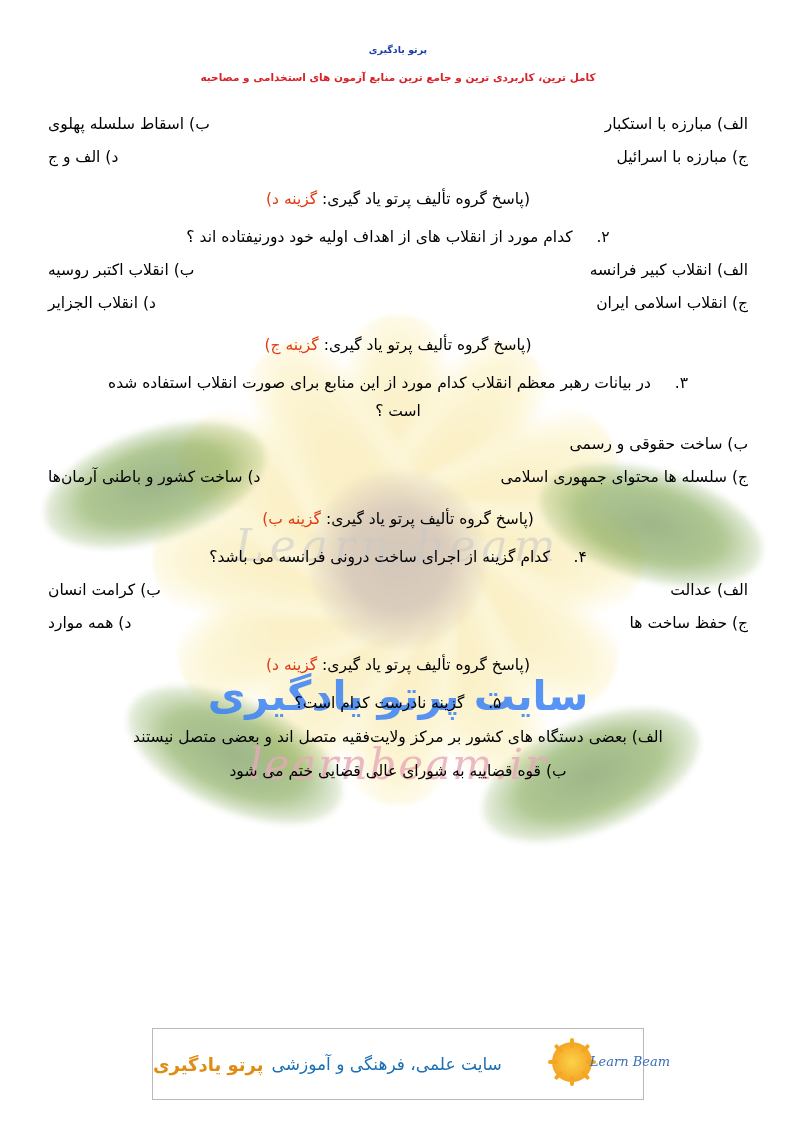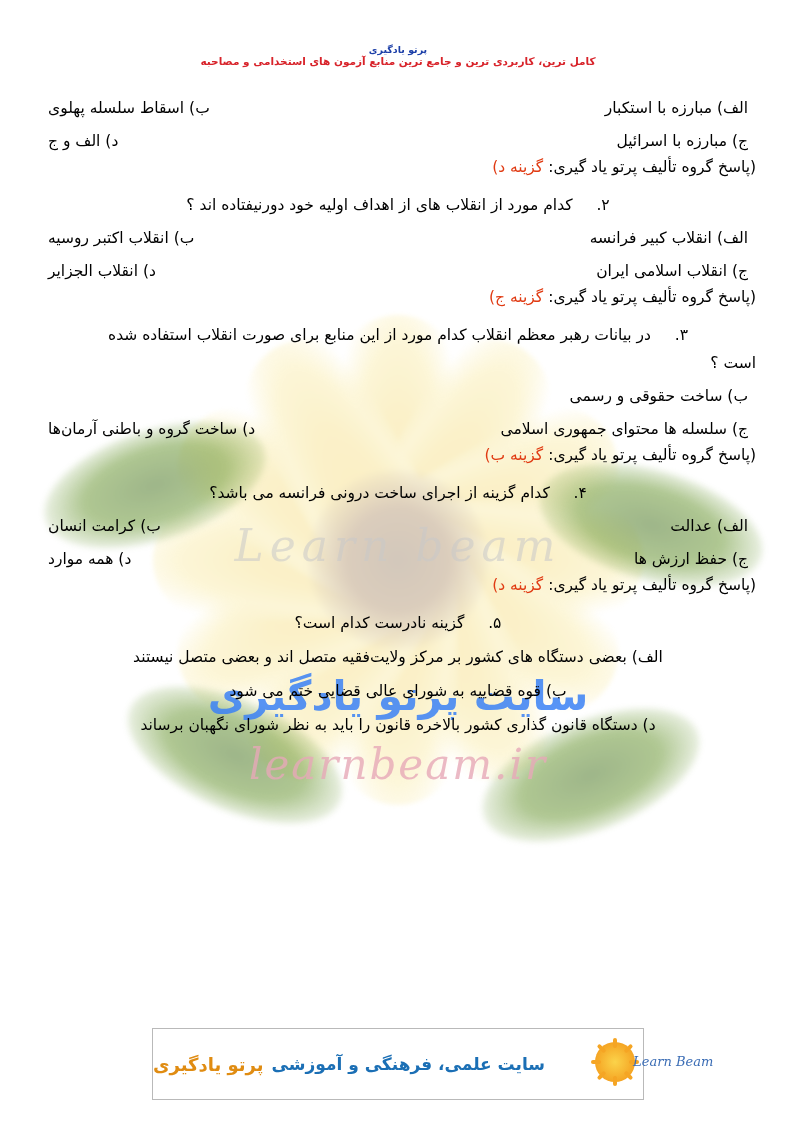--- a/index.html
+++ b/index.html
@@ -110,21 +110,21 @@
     direction: rtl;
   }
   .hdr-1 {
     margin-top: 44px;
     font-size: 9.5px;
     color: #1c3fa8;
     font-weight: bold;
     letter-spacing: .3px;
   }
   .hdr-2 {
-    margin-top: 0;
+    margin-top: 16px;
     font-size: 10.5px;
     color: #d8232a;
     font-weight: bold;
   }
 
   .body-area {
     direction: rtl;
     margin: 30px 40px 0 40px;
     color: #000;
     font-size: 15.5px;
@@ -151,32 +151,33 @@
   }
   .opt.right { text-align: left; }
   .opt.left  { text-align: center; }
 
   .opt-block {
     margin-top: 12px;
     text-align: center;
   }
 
   .ans-line {
-    margin-top: 4px;
-    text-align: right;
+    margin-top: 20px;
+    text-align: center;
   }
   .ans-key {
     color: #e03a12;
   }
 
   .q-wrap {
     margin-top: 16px;
   }
   .q-cont {
     margin-top: 6px;
+    text-align: center;
   }
 
   
   #footer {
     position: absolute;
     left: 152px;
     top: 1028px;
     width: 492px;
     height: 72px;
     border: 1px solid #b9b9b9;
@@ -190,21 +191,21 @@
   .fbrand {
     direction: rtl;
     display: flex;
     flex-direction: row;
     align-items: center;
     gap: 8px;
     padding-right: 14px;
   }
   .fbrand-1 {
     font-size: 17px;
-    font-weight: bold;
+    font-weight: normal;
     color: #1b6fb5;
     white-space: nowrap;
   }
   .fbrand-2 {
     font-size: 18px;
     font-weight: bold;
     color: #e08c12;
     white-space: nowrap;
   }
   .fdots {
@@ -362,21 +363,21 @@
           <span>ساخت حقوقی و رسمی</span>
         </span>
       </div>
       <div class="opt-row">
         <span class="opt right">
           <span>ج)</span>
           <span>سلسله ها محتوای جمهوری اسلامی</span>
         </span>
         <span class="opt left">
           <span>د)</span>
-          <span>ساخت گروه و باطنی آرمان‌ها</span>
+          <span>ساخت کشور و باطنی آرمان‌ها</span>
         </span>
       </div>
       <div class="ans-line">
         <span>(پاسخ گروه تألیف پرتو یاد گیری:</span>
         <span class="ans-key">گزینه ب)</span>
       </div>
     </div>
 
     <div class="q-wrap">
       <div class="q-line">
@@ -389,41 +390,40 @@
           <span>عدالت</span>
         </span>
         <span class="opt left">
           <span>ب)</span>
           <span>کرامت انسان</span>
         </span>
       </div>
       <div class="opt-row">
         <span class="opt right">
           <span>ج)</span>
-          <span>حفظ ارزش ها</span>
+          <span>حفظ ساخت ها</span>
         </span>
         <span class="opt left">
           <span>د)</span>
           <span>همه موارد</span>
         </span>
       </div>
       <div class="ans-line">
         <span>(پاسخ گروه تألیف پرتو یاد گیری:</span>
         <span class="ans-key">گزینه د)</span>
       </div>
     </div>
 
     <div class="q-wrap">
       <div class="q-line">
         <span class="qnum">۵.</span>
         &nbsp;&nbsp;&nbsp;<span>گزینه نادرست کدام است؟</span>
       </div>
       <div class="opt-block">الف) بعضی دستگاه های کشور بر مرکز ولایت‌فقیه متصل اند و بعضی متصل نیستند</div>
       <div class="opt-block">ب) قوه قضاییه به شورای عالی قضایی ختم می شود</div>
-      <div class="opt-block">د) دستگاه قانون گذاری کشور بالاخره قانون را باید به نظر شورای نگهبان برساند</div>
     </div>
 
   </div>
 </div>
 
 <div id="footer">
   <div class="fbrand">
     <span class="fbrand-1">سایت علمی، فرهنگی و آموزشی</span>
     <span class="fbrand-2">پرتو یادگیری</span>
   </div>

